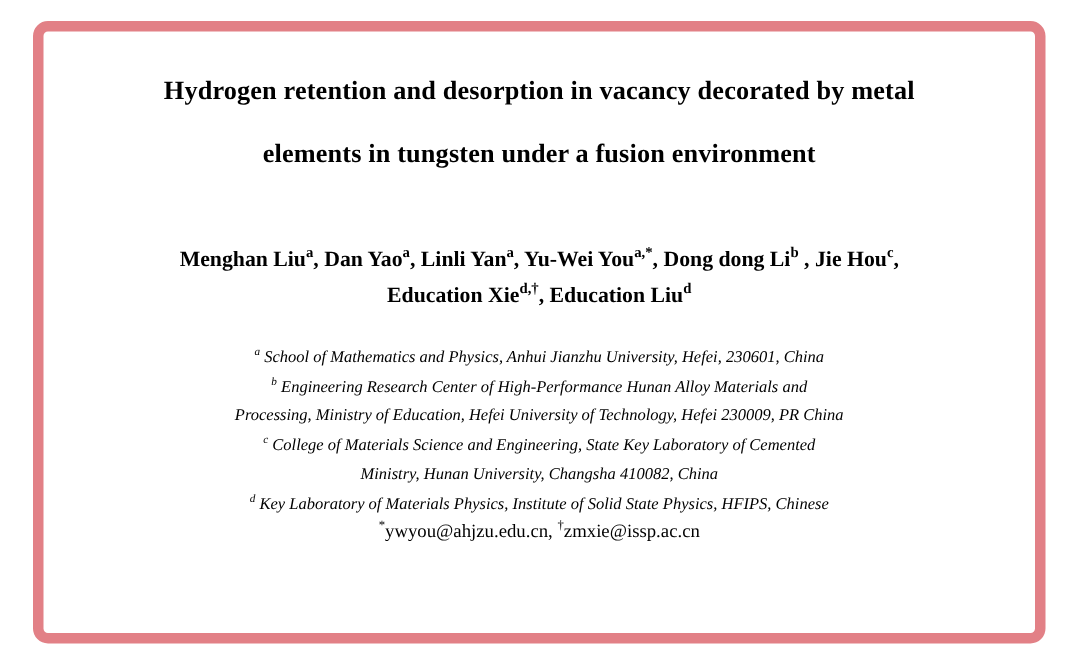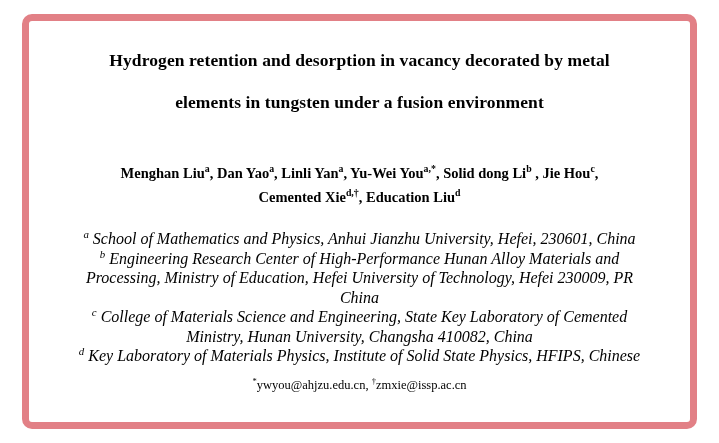--- a/index.html
+++ b/index.html
@@ -51,29 +51,28 @@
   .authors {
     margin-top: 38px;
     font-weight: bold;
     font-size: 14.5px;
     line-height: 24px;
     color: #000000;
   }
   .affiliations {
     margin-top: 20px;
     font-style: italic;
-    font-size: 16px;
+    font-size: 11px;
     line-height: 19.5px;
     color: #000000;
   }
   .affiliations .aff {
     display: block;
   }
   .emails {
-    margin-top: 11px;
     font-size: 12.5px;
     line-height: 16px;
     color: #000000;
     font-style: normal;
   }
   sup {
     font-size: 0.68em;
     vertical-align: super;
     line-height: 0;
   }
@@ -85,24 +84,24 @@
   <div class="frame">
     <div class="content">
 
       <div class="title">
         <span class="line1">Hydrogen retention and desorption in vacancy decorated by metal</span>
         <span class="line2">elements in tungsten under a fusion environment</span>
       </div>
 
       <div class="authors">
         <div>
-          <span>Menghan Liu</span><sup>a</sup>, <span>Dan Yao</span><sup>a</sup>, <span>Linli Yan</span><sup>a</sup>, <span>Yu-Wei You</span><sup>a,*</sup>, <span>Solid dong Li</span><sup>b</sup> , <span>Jie Hou</span><sup>c</sup>,
+          <span>Menghan Liu</span><sup>a</sup>, <span>Dan Yao</span><sup>a</sup>, <span>Linli Yan</span><sup>a</sup>, <span>Yu-Wei You</span><sup>a,*</sup>, <span>Dong dong Li</span><sup>b</sup> , <span>Jie Hou</span><sup>c</sup>,
         </div>
         <div>
-          <span>Cemented Xie</span><sup>d,†</sup>, <span>Education Liu</span><sup>d</sup>
+          <span>Education Xie</span><sup>d,†</sup>, <span>Education Liu</span><sup>d</sup>
         </div>
       </div>
 
       <div class="affiliations">
         <span class="aff"><sup>a</sup> <span>School of Mathematics and Physics, Anhui Jianzhu University, Hefei, 230601, China</span></span>
         <span class="aff"><sup>b</sup> <span>Engineering Research Center of High-Performance Hunan Alloy Materials and</span></span>
         <span class="aff"><span>Processing, Ministry of Education, Hefei University of Technology, Hefei 230009, PR China</span></span>
         <span class="aff"><sup>c</sup> <span>College of Materials Science and Engineering, State Key Laboratory of Cemented</span></span>
         <span class="aff"><span>Ministry, Hunan University, Changsha 410082, China</span></span>
         <span class="aff"><sup>d</sup> <span>Key Laboratory of Materials Physics, Institute of Solid State Physics, HFIPS, Chinese</span></span>

